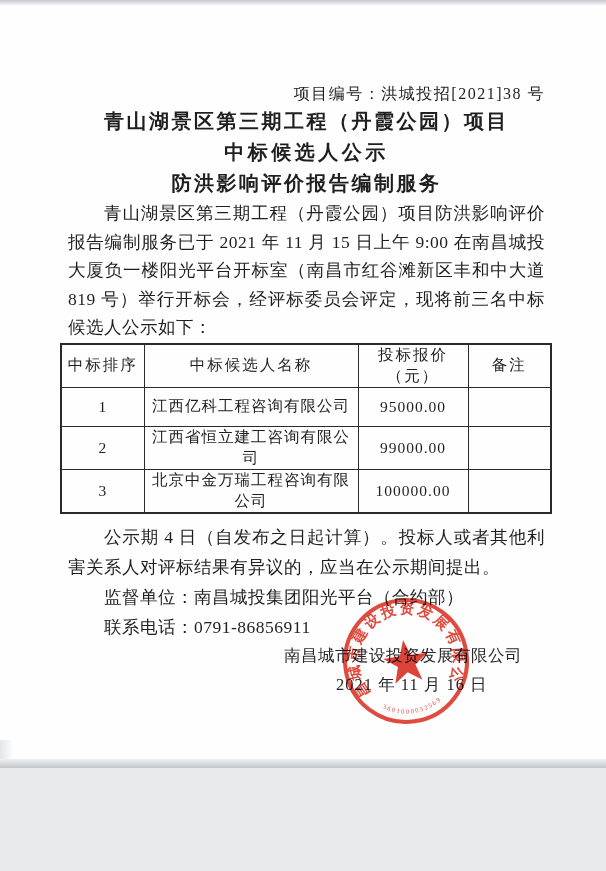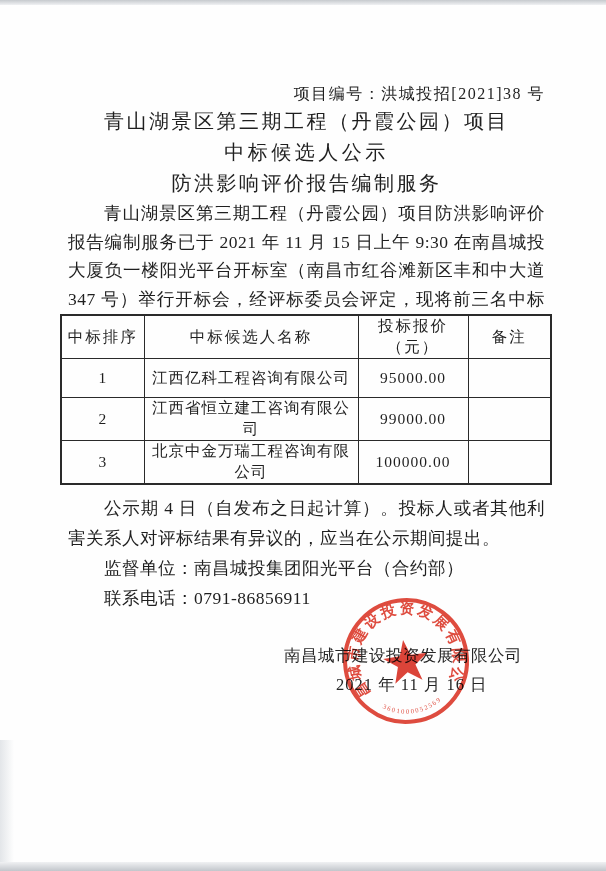--- a/index.html
+++ b/index.html
@@ -1,39 +1,39 @@
 <!DOCTYPE html>
 <html><head>
 <meta charset="utf-8">
 <style>
   html,body { margin:0; padding:0; background:#e8eaec; }
   .page {
     position:relative;
-    width:606px; height:871px;
+    width:606px; height:768px;
     margin:0 auto;
     background:#fefefe;
     overflow:hidden;
     font-family:"Liberation Serif","DejaVu Serif",serif;
     color:#1f1f1f;
   }
   .edge-top    { position:absolute; top:0; left:0; right:0; height:5px;
                  background:linear-gradient(#c6cace,#f0f1f3); }
   .edge-bottom { position:absolute; bottom:0; left:0; right:0; height:9px;
                  background:linear-gradient(#f0f1f3,#c2c6cb); }
   .edge-left   { position:absolute; top:740px; left:0; width:14px; height:122px;
                  background:linear-gradient(90deg,#e3e6e9,rgba(255,255,255,0)); }
 
   .content { position:absolute; left:68px; right:61px; top:0; }
 
   .doc-number {
     margin-top:84px; text-align:right;
     font-size:16px; line-height:19px; letter-spacing:1.5px;
   }
 
-  .title { text-align:center; font-weight:normal; letter-spacing:2.5px; }
+  .title { text-align:center; font-weight:bold; letter-spacing:2.5px; }
   .title-1 { margin-top:3px; font-size:20px; line-height:31px; }
   .title-2 { font-size:20px; line-height:31px; }
   .title-3 { font-size:20px; line-height:31px; letter-spacing:3.5px; }
 
   .para1 { font-size:17.5px; line-height:28.6px; letter-spacing:0.5px; }
   .closing { margin-top:8px; font-size:17.5px; line-height:30px; letter-spacing:0.5px; }
   .jline { text-align:justify; text-align-last:justify; }
   .indent { text-indent:36px; }
   .plain { text-align:left; }
 
@@ -82,23 +82,24 @@
   <div class="content">
 
     <div class="doc-number">项目编号：洪城投招[2021]38 号</div>
 
     <div class="title title-1">青山湖景区第三期工程（丹霞公园）项目</div>
     <div class="title title-3">中标候选人公示</div>
     <div class="title title-2">防洪影响评价报告编制服务</div>
 
     <div class="para1">
       <div class="jline indent">青山湖景区第三期工程（丹霞公园）项目防洪影响评价</div>
-      <div class="jline">报告编制服务已于 2021 年 11 月 15 日上午 9:30 在南昌城投</div>
+      <div class="jline">报告编制服务已于 2021 年 11 月 15 日上午 9:00 在南昌城投</div>
       <div class="jline">大厦负一楼阳光平台开标室（南昌市红谷滩新区丰和中大道</div>
-      <div class="jline">347 号）举行开标会，经评标委员会评定，现将前三名中标</div>
+      <div class="jline">819 号）举行开标会，经评标委员会评定，现将前三名中标</div>
+      <div class="plain">候选人公示如下：</div>
     </div>
 
     <table class="bids">
       <colgroup>
         <col class="c-rank">
           <col class="c-name">
           <col class="c-price">
           <col class="c-note">
       </colgroup>
       <thead>

